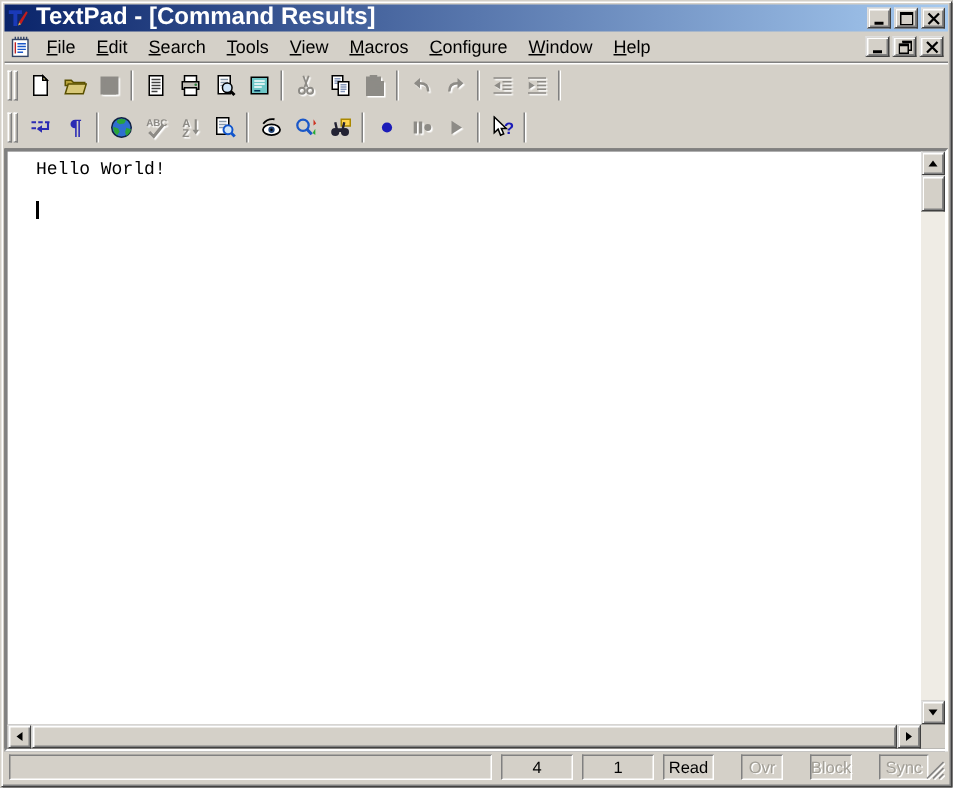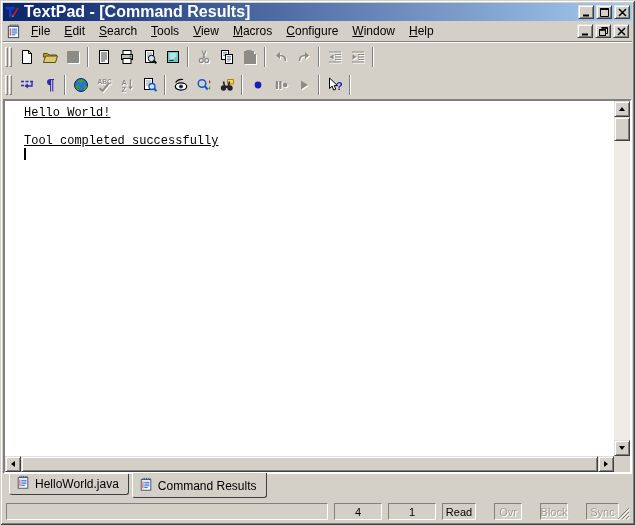--- a/index.html
+++ b/index.html
@@ -47,21 +47,20 @@
   .tb-btn.disabled svg { filter: drop-shadow(1px 1px 0 #ffffff); }
   .tb-btn.disabled svg [fill]:not([fill="none"]) { fill:#8d8b86; }
   .tb-btn.disabled svg [stroke]:not([stroke="none"]) { stroke:#8d8b86; }
   .tb-sep { width:0; height:20px; margin:0 3px; border-left:1px solid #808080; border-right:1px solid #fff; }
 
   
   .editor {
     flex:1; min-height:0; display:flex; flex-direction:column;
     border:2px solid; border-color:#808080 #fff #fff #808080;
     background:#404040;
-    text-decoration:underline;
   }
   .ed-main { display:flex; flex:1; min-height:0; }
   .ed-text {
     flex:1; background:#fff; overflow:hidden; padding:5px 0 0 19px;
     font-family:"Liberation Mono","DejaVu Sans Mono",monospace;
     font-size:12px; line-height:14px; color:#000;
   }
   .line { height:14px; white-space:pre; }
   .caret { display:inline-block; width:2px; height:12px; background:#000; vertical-align:-2px; }
 
@@ -397,21 +396,20 @@
         </div>
         <div class="tb-sep"></div>
       </div>
   </div>
 
   <div class="editor">
     <div class="ed-main">
       <div class="ed-text" id="editor-lines">
           <div class="line">Hello World!</div>
           <div class="line"></div>
-          <div class="line">Tool completed successfully</div>
           <div class="line"><span class="caret"></span></div>
         </div>
       <div class="vscroll">
         <div class="sb-btn">
             <div class="tri up"></div>
           </div>
         <div class="vtrack">
           <div class="vthumb"></div>
         </div>
         <div class="sb-btn">
@@ -428,40 +426,20 @@
           <div class="hthumb"></div>
         </div>
         <div class="sb-btn">
             <div class="tri right"></div>
           </div>
       </div>
       <div class="corner"></div>
     </div>
   </div>
 
-  <div class="tabbar" id="tabbar">
-      <div class="tab">
-        <span><svg viewBox="0 0 16 16" width="15" height="15">
-            <rect x="2.5" y="2.5" width="11" height="12" fill="#fff" stroke="#334466"></rect>
-            <path d="M4.5 2.5v-2M6.5 2.5v-2M8.5 2.5v-2M10.5 2.5v-2M12.5 2.5v-2" stroke="#334466"></path>
-            <path d="M6 5.5h6M6 7.5h6M6 9.5h6M6 11.5h4" stroke="#1a57c8"></path>
-            <path d="M4.5 4.5v8" stroke="#c22222"></path>
-          </svg></span>
-        <span>HelloWorld.java</span>
-      </div>
-      <div class="tab active">
-        <span><svg viewBox="0 0 16 16" width="15" height="15">
-            <rect x="2.5" y="2.5" width="11" height="12" fill="#fff" stroke="#334466"></rect>
-            <path d="M4.5 2.5v-2M6.5 2.5v-2M8.5 2.5v-2M10.5 2.5v-2M12.5 2.5v-2" stroke="#334466"></path>
-            <path d="M6 5.5h6M6 7.5h6M6 9.5h6M6 11.5h4" stroke="#1a57c8"></path>
-            <path d="M4.5 4.5v8" stroke="#c22222"></path>
-          </svg></span>
-        <span>Command Results</span>
-      </div>
-    </div>
 
   <div class="statusbar">
     <div class="sb-panel sb-msg"></div>
     <div class="sb-panel sb-line">4</div>
     <div class="sb-panel sb-col">1</div>
     <span id="indicators" style="display:flex;">
         <div class="sb-panel indicator" style="width: 34px;">Read</div>
         <div class="sb-panel indicator off" style="width: 28px;">Ovr</div>
         <div class="sb-panel indicator off" style="width: 28px;">Block</div>
         <div class="sb-panel indicator off" style="width: 33px;">Sync</div>

